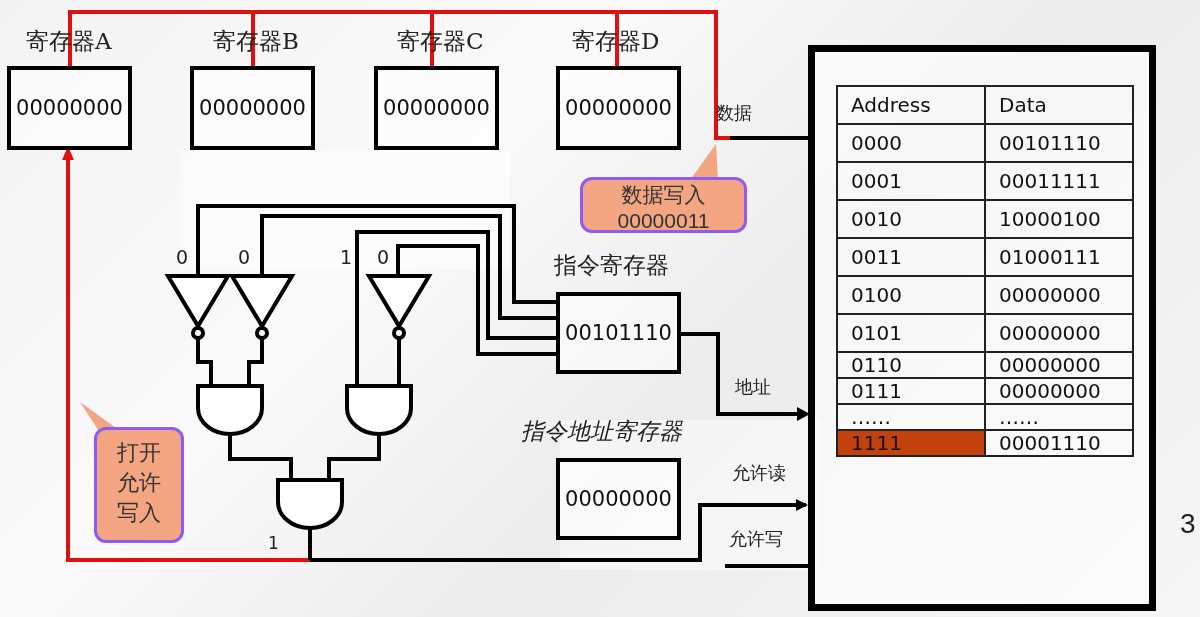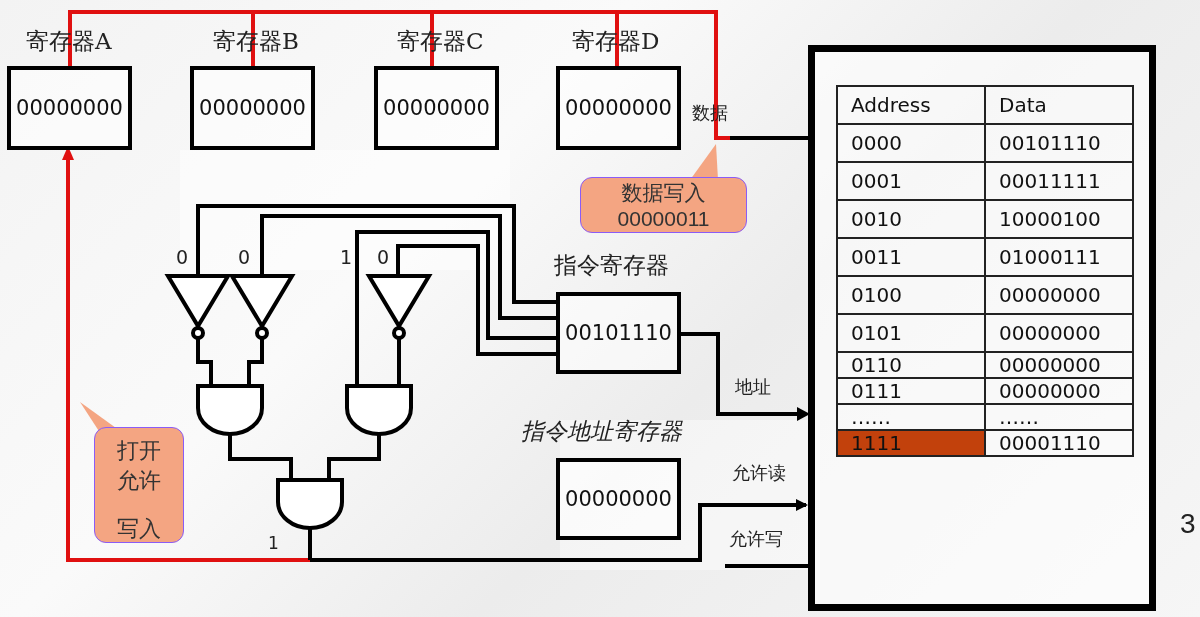--- a/index.html
+++ b/index.html
@@ -11,21 +11,21 @@
   .bgblock { position:absolute; background:rgba(255,255,255,0.45); }
   svg#wires { position:absolute; left:0; top:0; }
   .lbl { position:absolute; color:#222; white-space:nowrap; line-height:1; }
   .reg-title { font-family: "DejaVu Serif", serif; font-size:23px; }
   .reg-box {
     position:absolute; border:4px solid #000; background:rgba(255,255,255,0.55);
     box-sizing:border-box; display:flex; align-items:center; justify-content:center;
     font-family: "DejaVu Sans", sans-serif; font-size:21px; color:#111;
   }
   .bubble {
-    position:absolute; background:#f4a582; border:1px solid #8b5cf6; border-radius:12px;
+    position:absolute; background:#f4a582; border:3px solid #8b5cf6; border-radius:12px;
     color:#333; text-align:center; box-sizing:border-box;
   }
   .bit { font-size:19px; font-family:"DejaVu Sans", sans-serif; }
   .sig { font-size:18px; font-family:"DejaVu Sans", sans-serif; }
   #memory {
     position:absolute; left:808px; top:45px; width:348px; height:566px;
     border:7px solid #000; box-sizing:border-box; background:rgba(255,255,255,0.6);
   }
   table.mem {
     position:absolute; left:21px; top:33px; border-collapse:collapse;
@@ -110,21 +110,21 @@
 
 <div class="lbl reg-title" style="left:213px;top:30px;">寄存器B</div>
 <div class="reg-box" style="left:190px;top:66px;width:125px;height:84px;">00000000</div>
 
 <div class="lbl reg-title" style="left:397px;top:30px;text-align:right;">寄存器C</div>
 <div class="reg-box" style="left:374px;top:66px;width:125px;height:84px;">00000000</div>
 
 <div class="lbl reg-title" style="left:572px;top:30px;">寄存器D</div>
 <div class="reg-box" style="left:556px;top:66px;width:125px;height:84px;">00000000</div>
 
-<div class="lbl sig" style="left:692px;top:104px;">数据</div>
+<div class="lbl sig" style="left:716px;top:104px;">数据</div>
 
 <svg style="position:absolute;left:660px;top:140px;" width="70" height="50">
   <polygon points="56,4 30,40 58,40" fill="#f4a582"></polygon>
 </svg>
 <div class="bubble" style="left:580px;top:177px;width:167px;height:56px;padding-top:2px;">
   <div style="font-size:21px;line-height:26px;">数据写入</div>
   <div style="font-size:21px;line-height:26px;">00000011</div>
 </div>
 
 <div class="lbl bit" style="left:176px;top:248px;">0</div>
@@ -143,21 +143,21 @@
 
 <div class="lbl sig" style="left:732px;top:464px;">允许读</div>
 <div class="lbl sig" style="left:729px;top:530px;">允许写</div>
 
 <svg style="position:absolute;left:76px;top:398px;" width="60" height="50">
   <polygon points="4,4 40,30 30,44" fill="#f4a582"></polygon>
 </svg>
 <div class="bubble" style="left:94px;top:427px;width:90px;height:116px;padding-top:8px;">
   <div style="font-size:22px;line-height:30px;">打开</div>
   <div style="font-size:22px;line-height:30px;">允许</div>
-  <div style="font-size:22px;line-height:30px;margin-top:18px;">写入</div>
+  <div style="font-size:22px;line-height:30px;">写入</div>
 </div>
 
 <div id="memory">
   <table class="mem">
     <thead>
       <tr>
         <td>Address</td>
         <td>Data</td>
       </tr>
     </thead>

